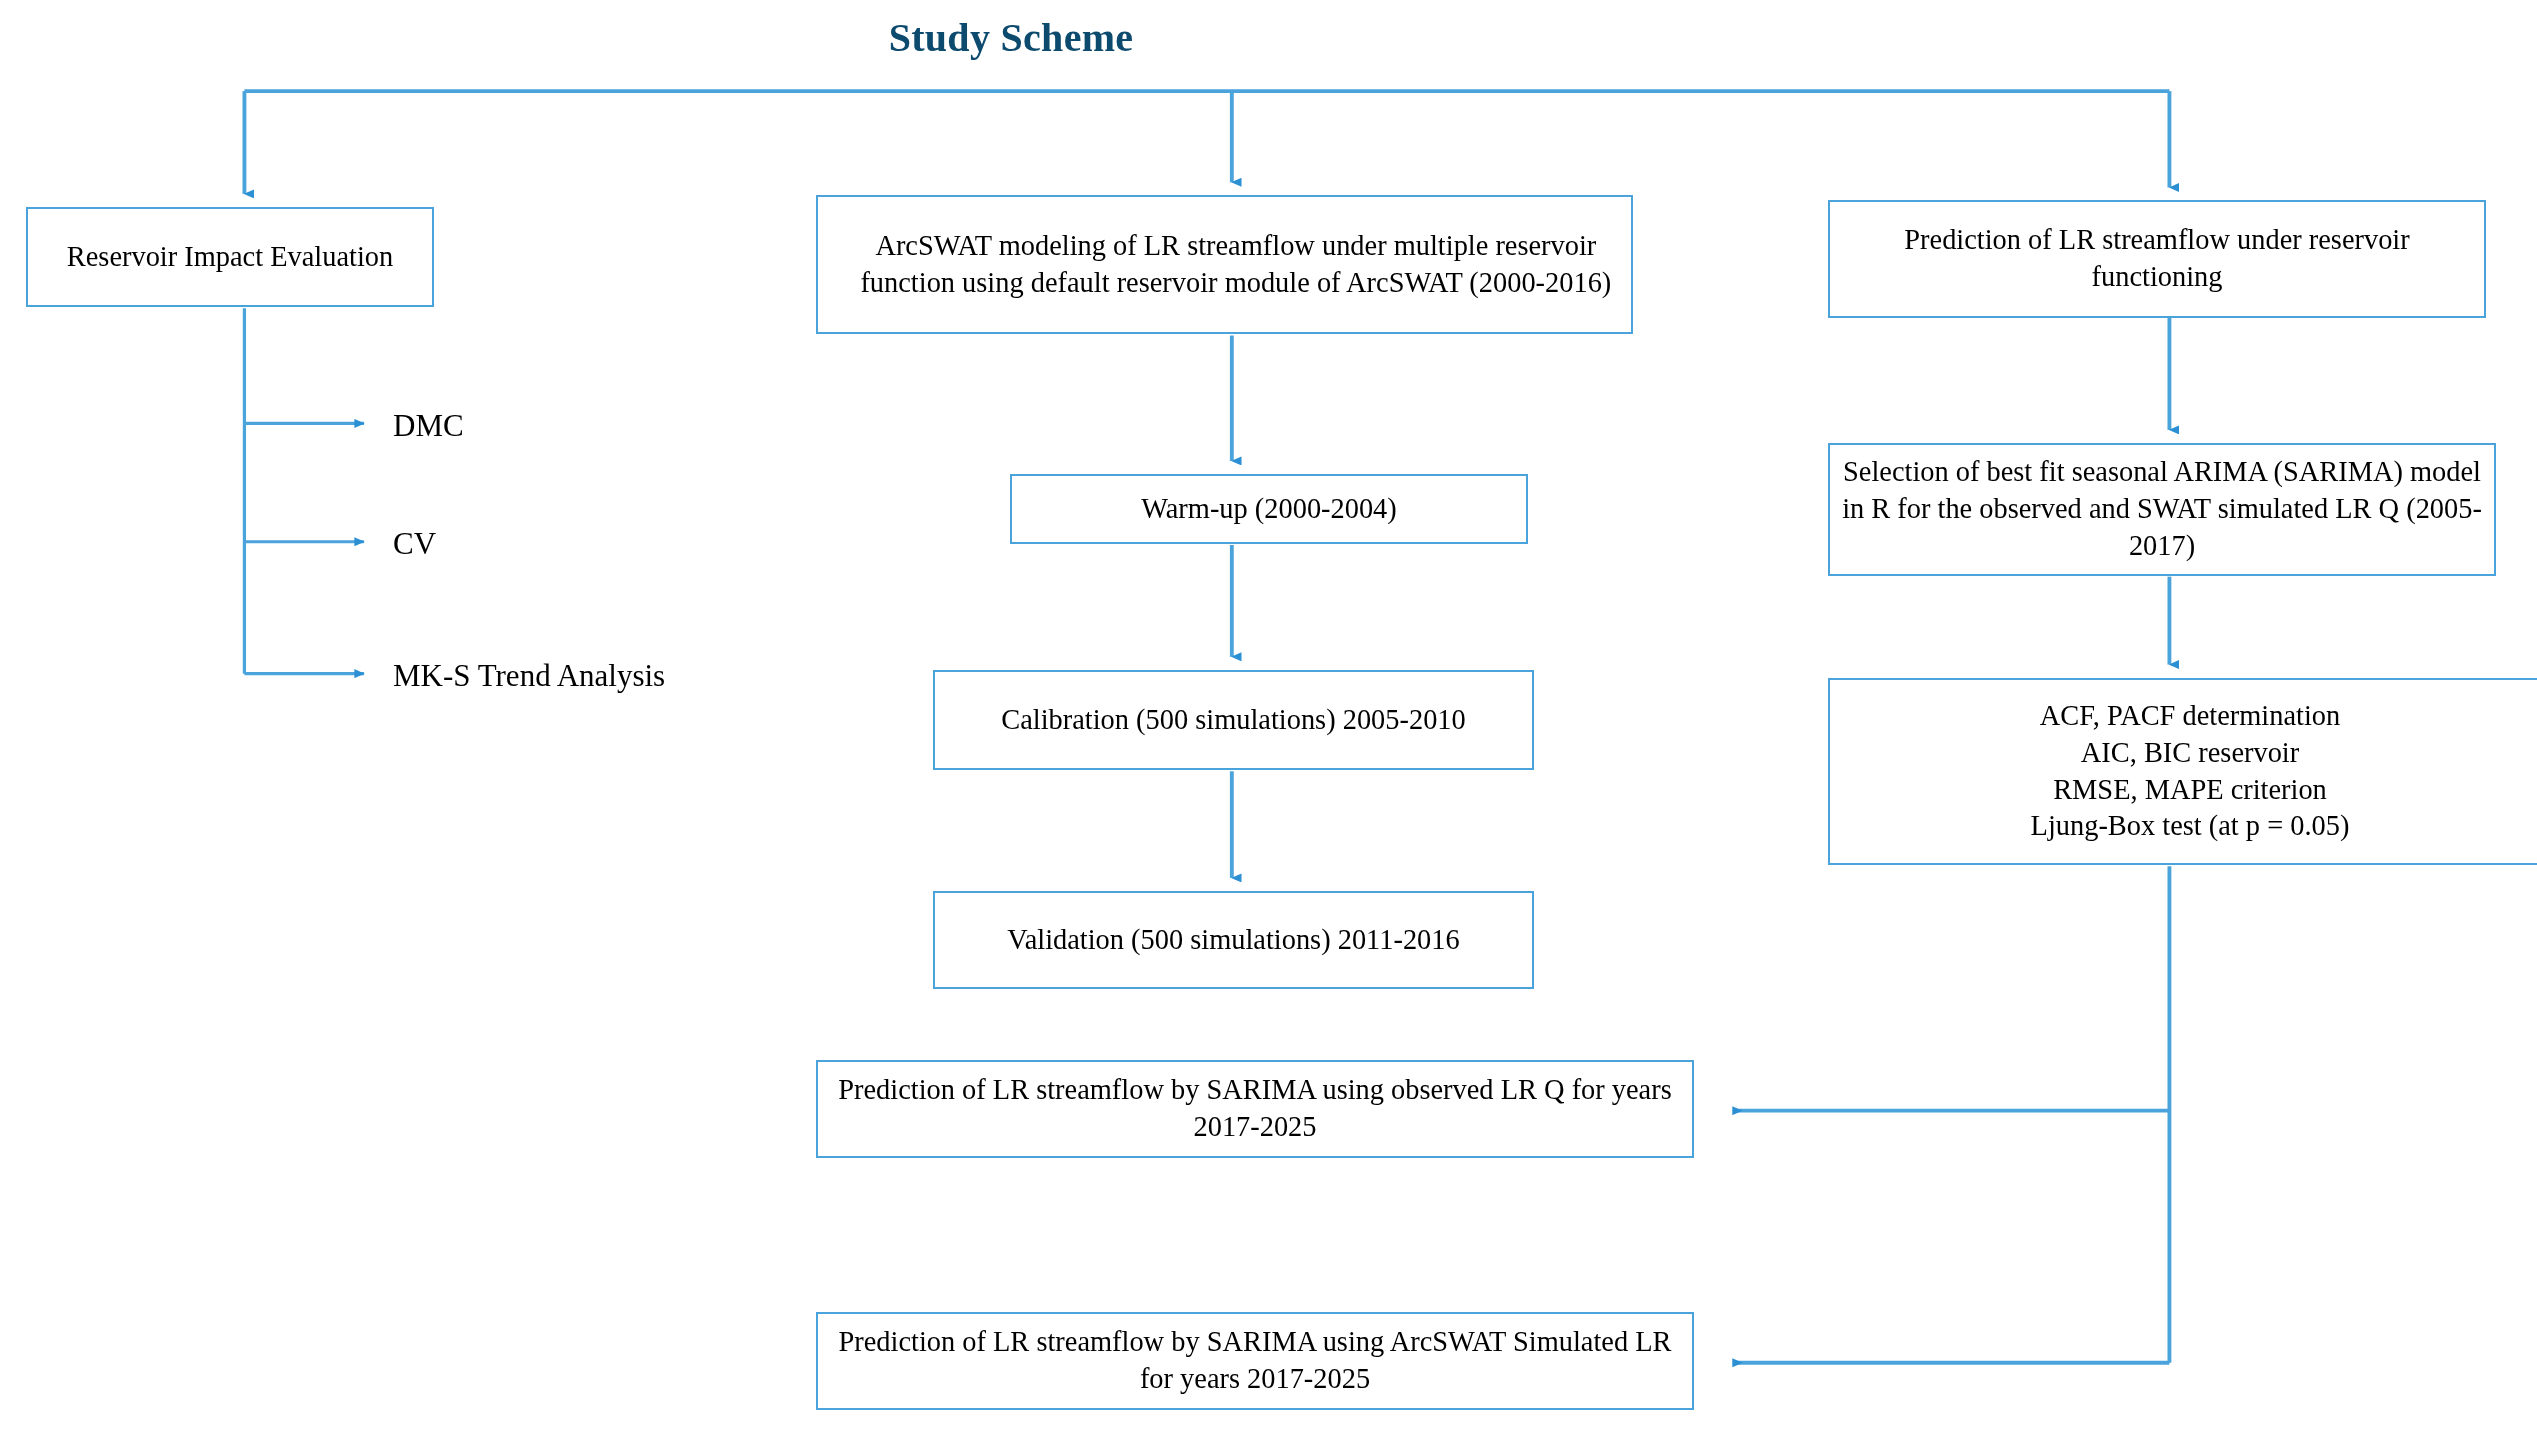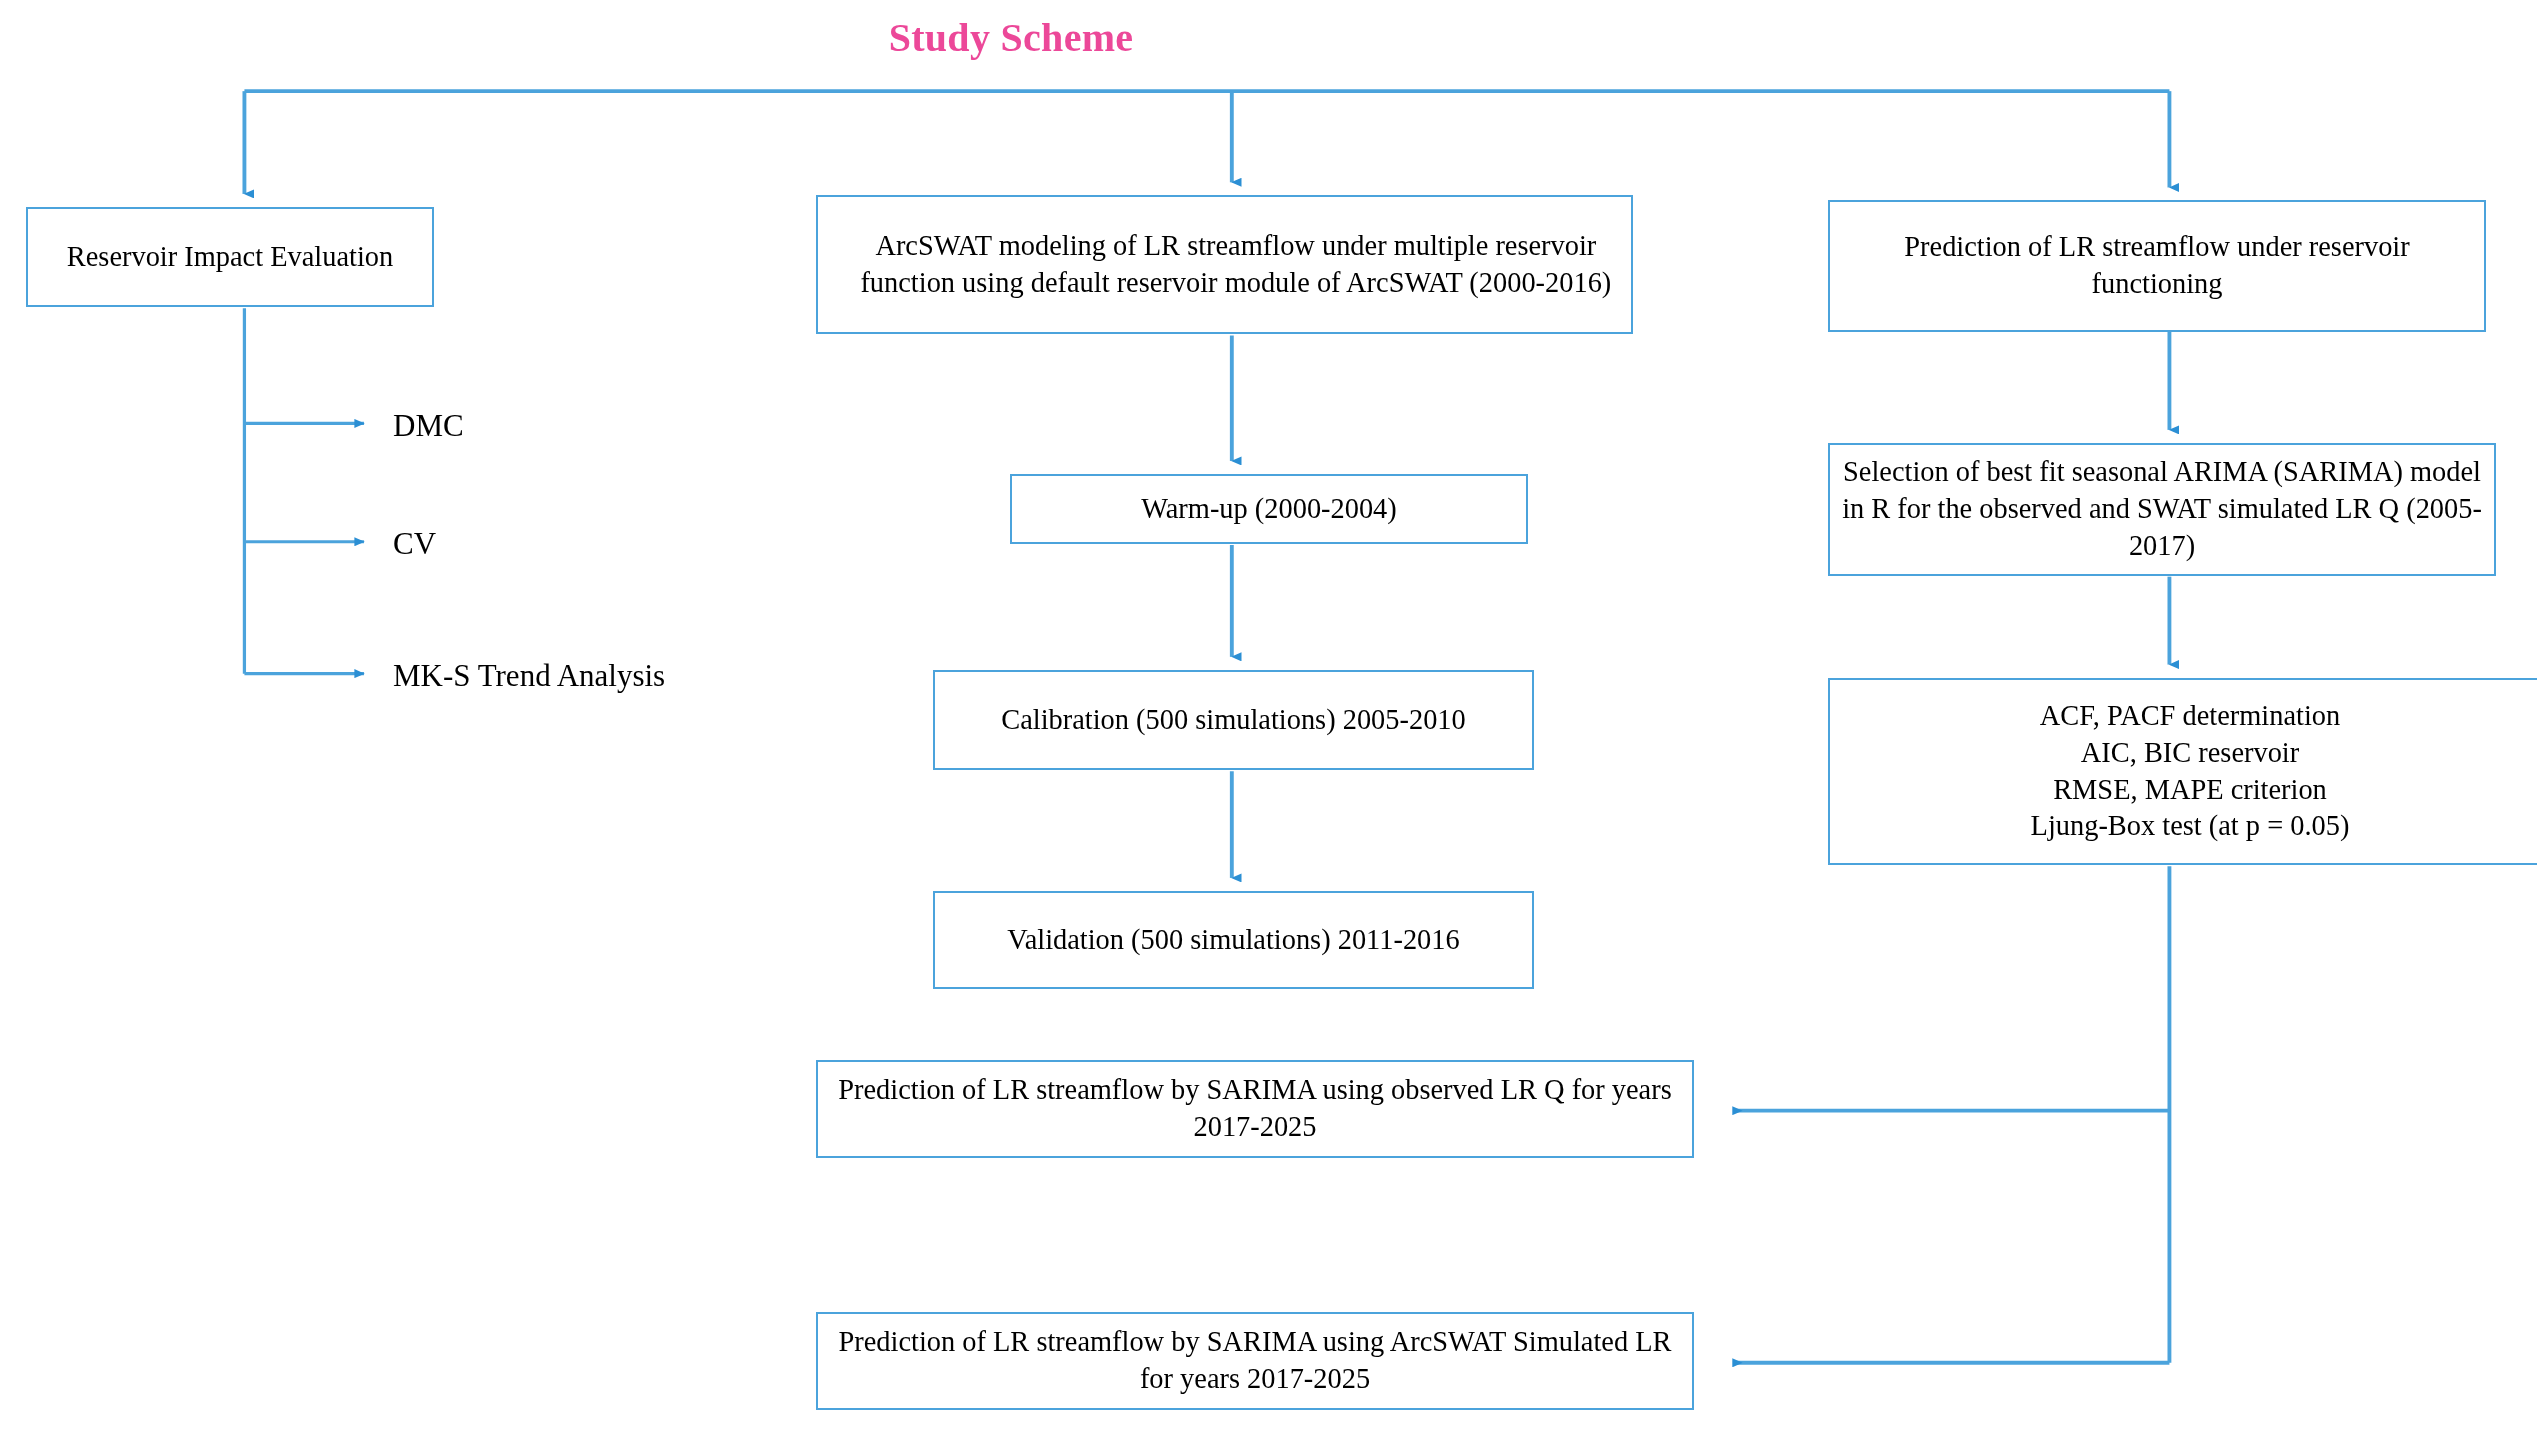--- a/index.html
+++ b/index.html
@@ -29,21 +29,21 @@
     pointer-events: none;
   }
   .title {
     position: absolute;
     left: 0;
     top: 14.2px;
     width: 2022px;
     text-align: center;
     font-size: 40px;
     font-weight: bold;
-    color: #ec4899;
+    color: #0c4a6e;
     letter-spacing: 0.3px;
   }
   .node {
     position: absolute;
     box-sizing: border-box;
     border: 2.6px solid #4BA3DC;
     background: #ffffff;
     display: flex;
     align-items: center;
     justify-content: center;
@@ -59,21 +59,21 @@
     color: #000000;
     font-size: 31px;
     line-height: 1.1;
     white-space: nowrap;
     text-align: center;
   }
 
   
   #node-reservoir-impact   { left: 26px;   top: 207px;  width: 408px;  height: 100px; }
   #node-arcswat-modeling   { left: 816px; top: 195px;  width: 817px; height: 139px; padding-left: 33px; }
-  #node-prediction-top     { left: 1828px; top: 200px;  width: 658px; height: 132px; }
+  #node-prediction-top     { left: 1828px; top: 200px;  width: 658px; height: 118px; }
 
   #node-warmup             { left: 1010px; top: 474px;  width: 518px;  height: 70px; }
   #node-calibration        { left: 933px; top: 670px; width: 601px;  height: 100px; }
   #node-validation         { left: 933px; top: 891px; width: 601px;  height: 98px; }
 
   #node-sarima-selection   { left: 1828px; top: 443px;  width: 668px; height: 133px; }
   #node-criteria           { left: 1828px; top: 678px; width: 724px; height: 187px; }
 
   #node-prediction-observed{ left: 816px; top: 1060px; width: 878px; height: 98px; justify-content: flex-end; }
   #node-prediction-swat    { left: 816px; top: 1312px; width: 878px; height: 98px; }

